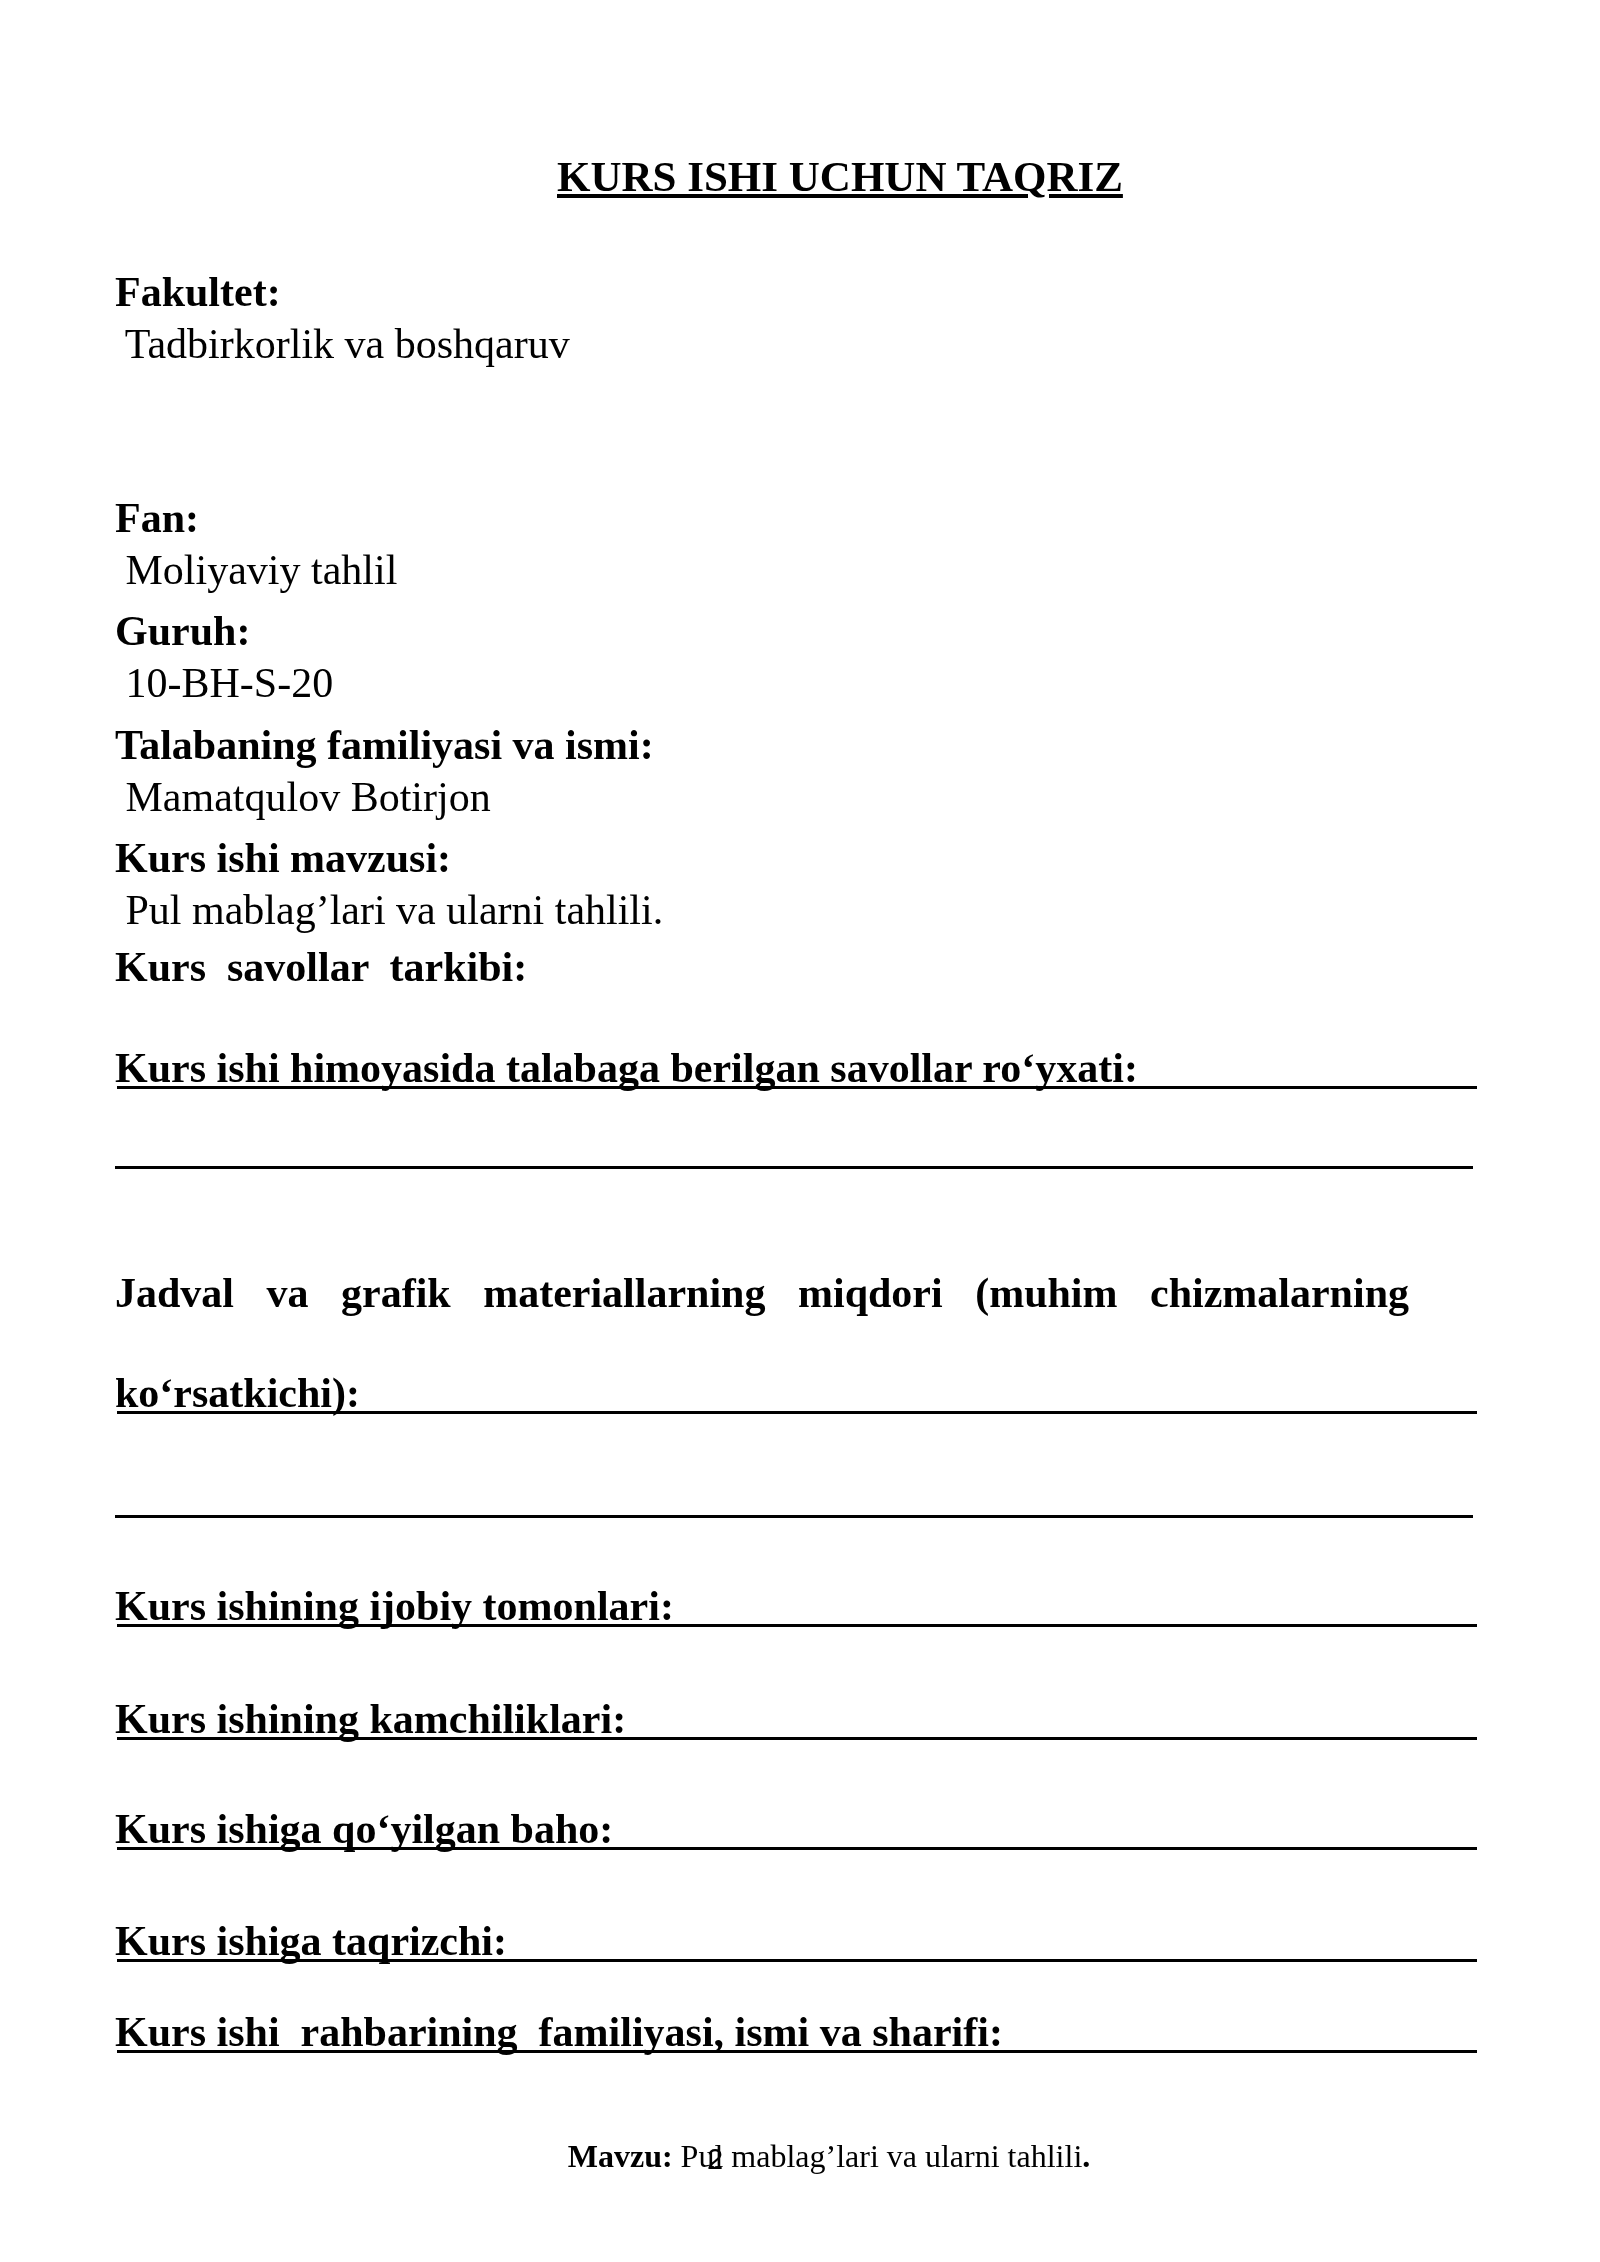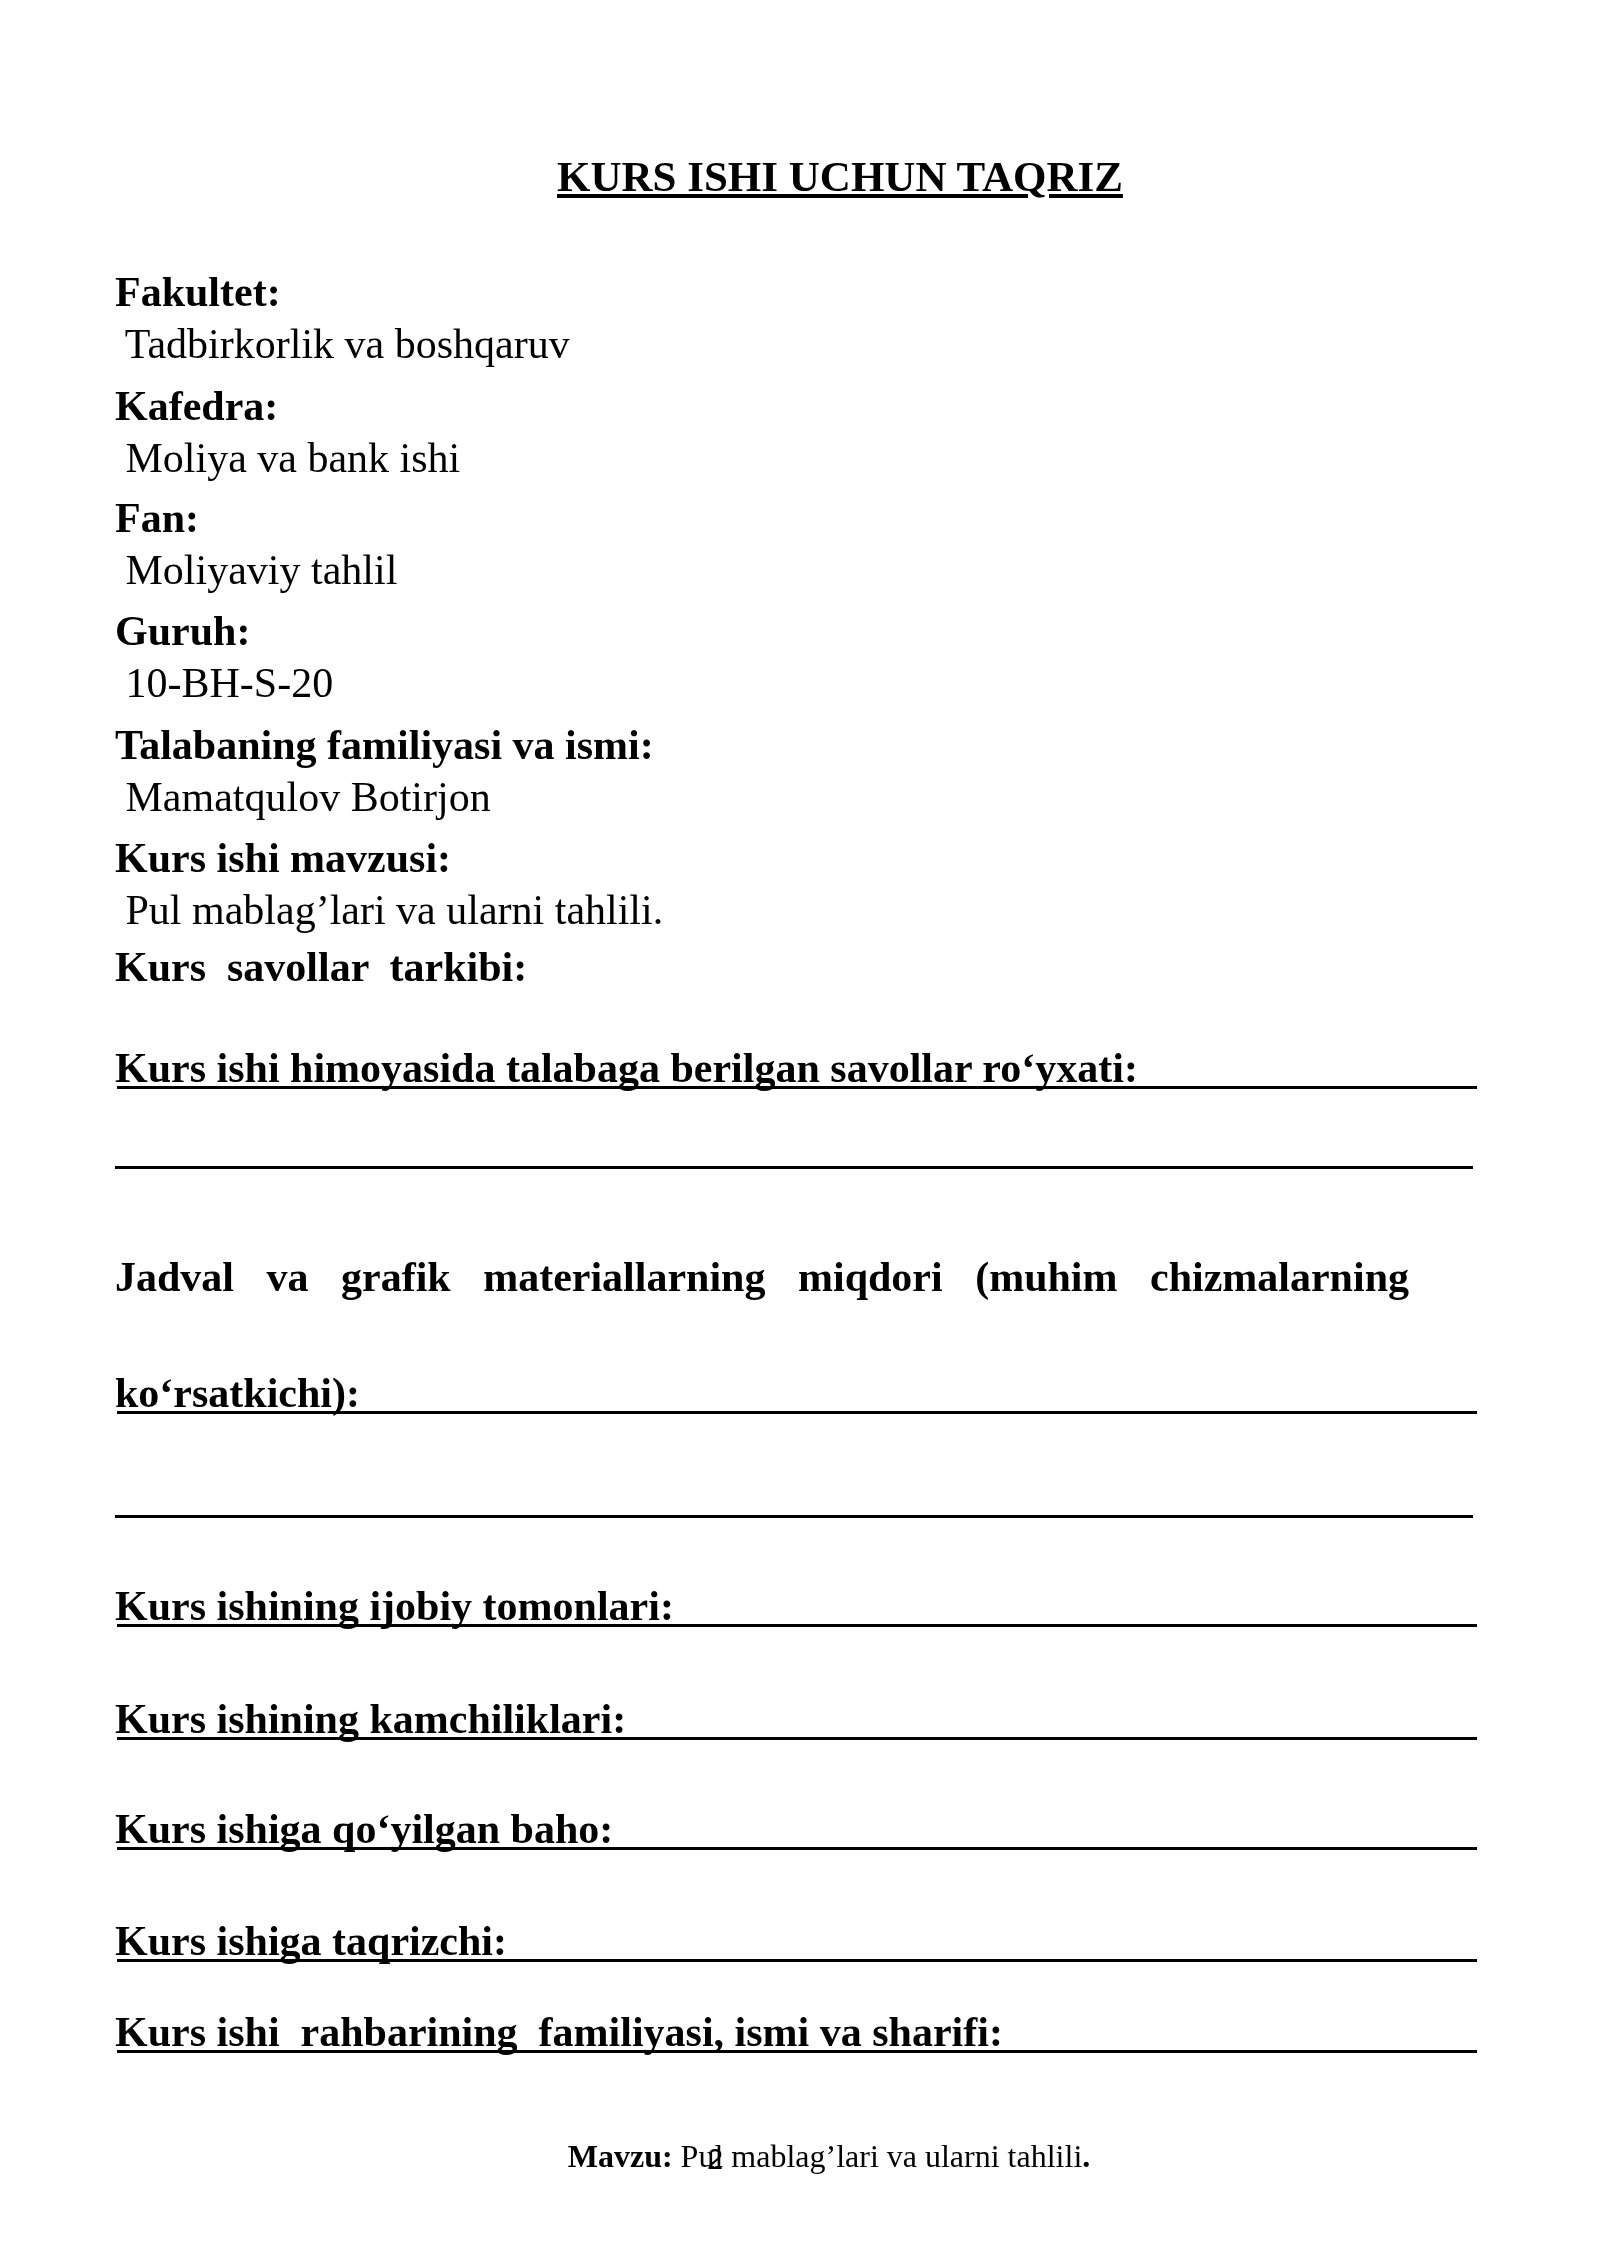--- a/index.html
+++ b/index.html
@@ -40,21 +40,21 @@
     flex:1 1 auto;
     position:relative;
     min-width:40px;
   }
   .fill::after{
     content:"";
     position:absolute;
     left:2px;right:0;bottom:5px;
     border-bottom:3px solid #000;
   }
-  .justify{word-spacing:22px;}
+  .justify{word-spacing:22px;margin-top:16px;}
   .hr{
     position:absolute;
     left:115px;
     width:1358px;
     height:0;
     border-bottom:3px solid #000;
   }
   .mavzu{
     position:absolute;
     left:149px;
@@ -80,24 +80,20 @@
 
 <div class="page">
 
   <h1 class="title">KURS ISHI UCHUN TAQRIZ</h1>
 
   <div class="row" style="top:266px">
     <span class="b">Fakultet:</span>
       <span> Tadbirkorlik va boshqaruv</span>
   </div>
 
-  <div class="row" style="top:380px">
-    <span class="b">Kafedra:</span>
-      <span> Moliya va bank ishi</span>
-  </div>
 
   <div class="row" style="top:492px">
     <span class="b">Fan:</span>
       <span> Moliyaviy tahlil</span>
   </div>
 
   <div class="row" style="top:605px">
     <span class="b">Guruh:</span>
       <span> 10-BH-S-20</span>
   </div>

